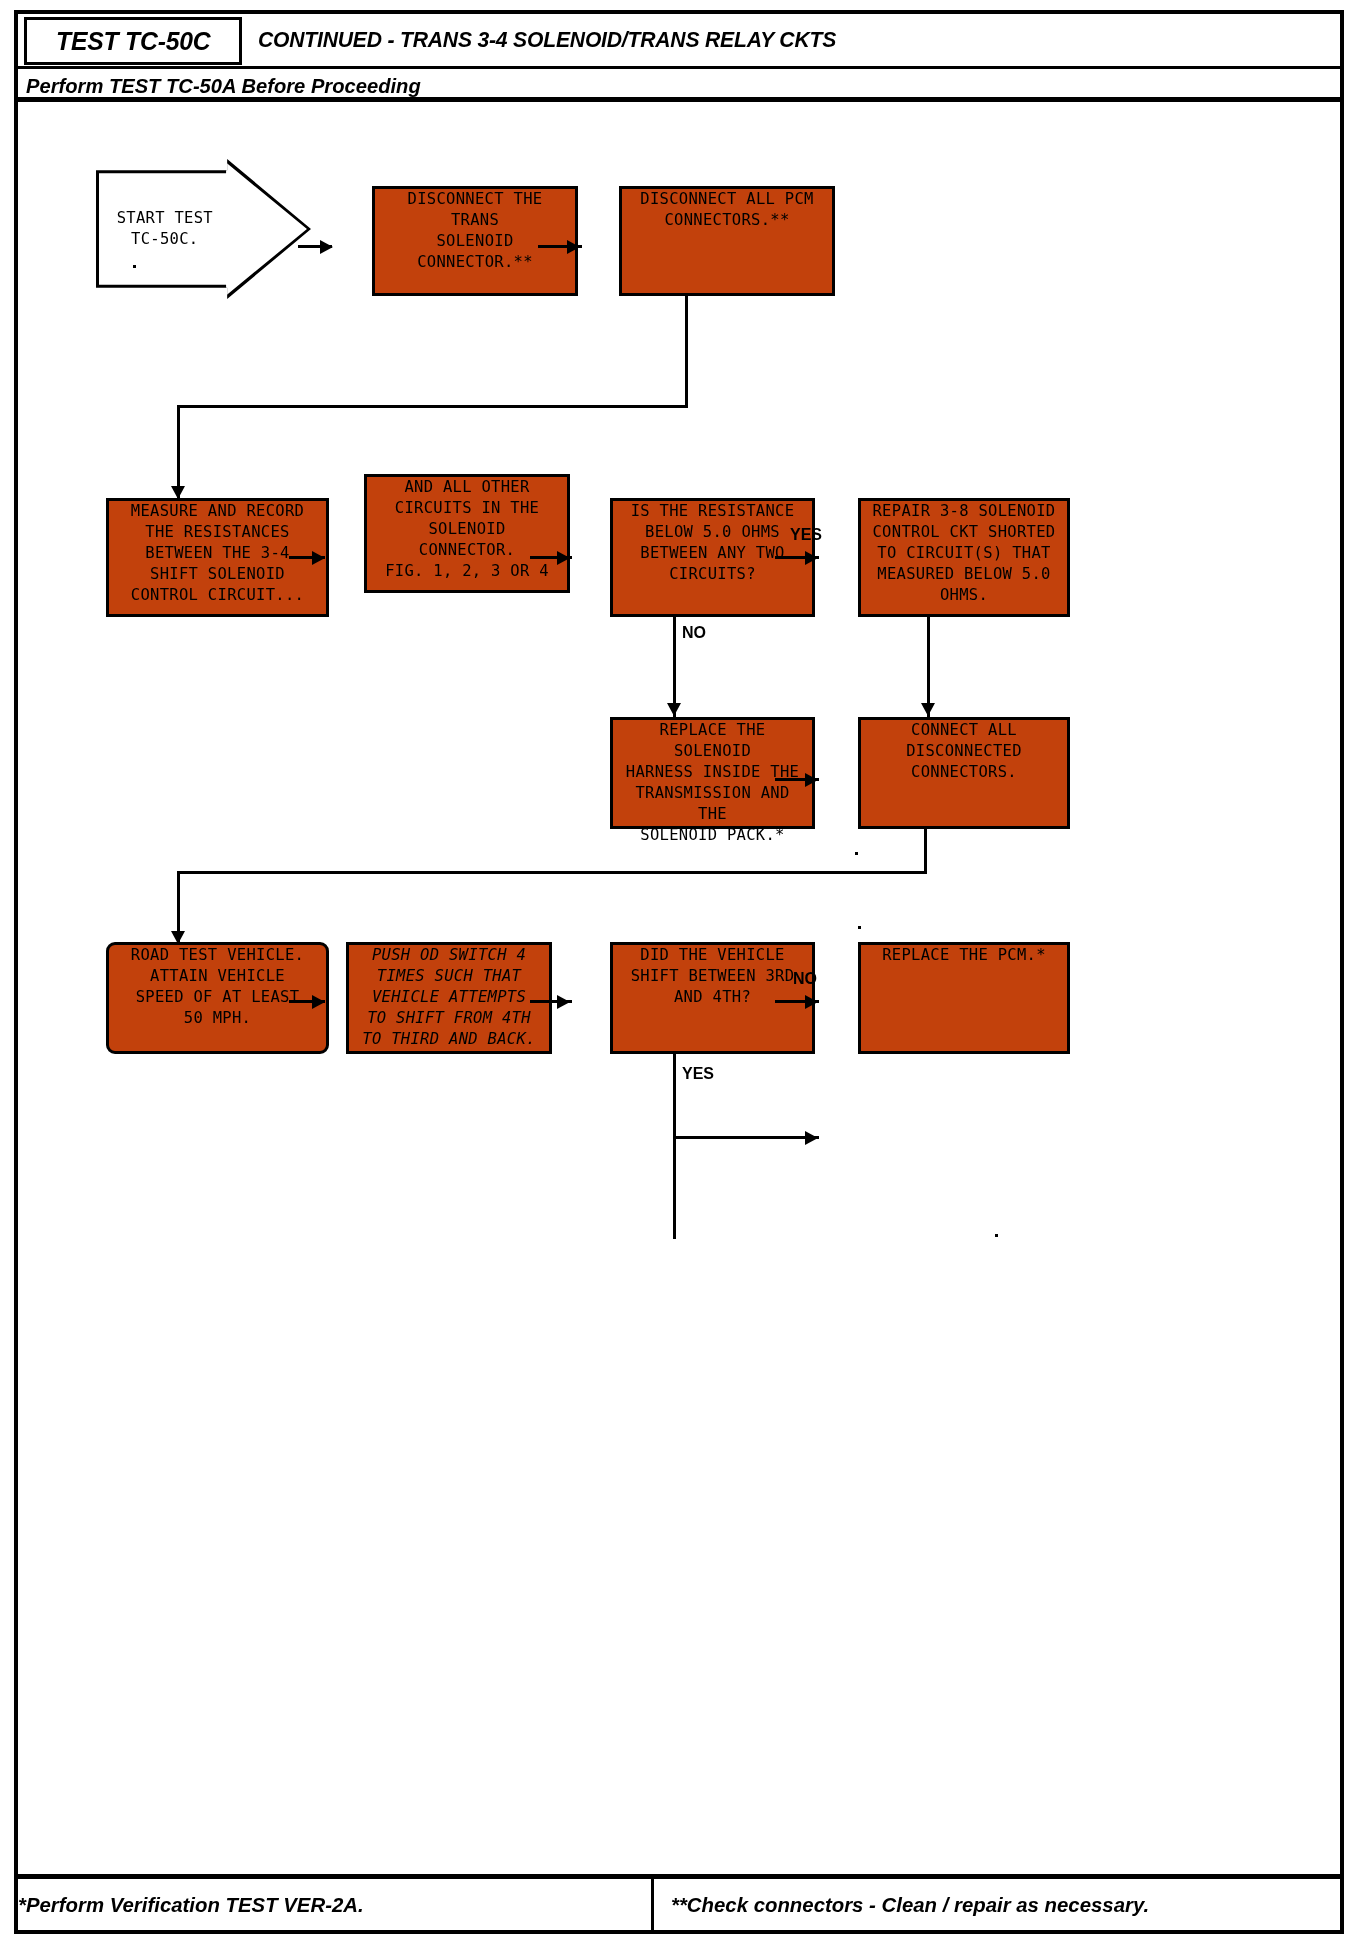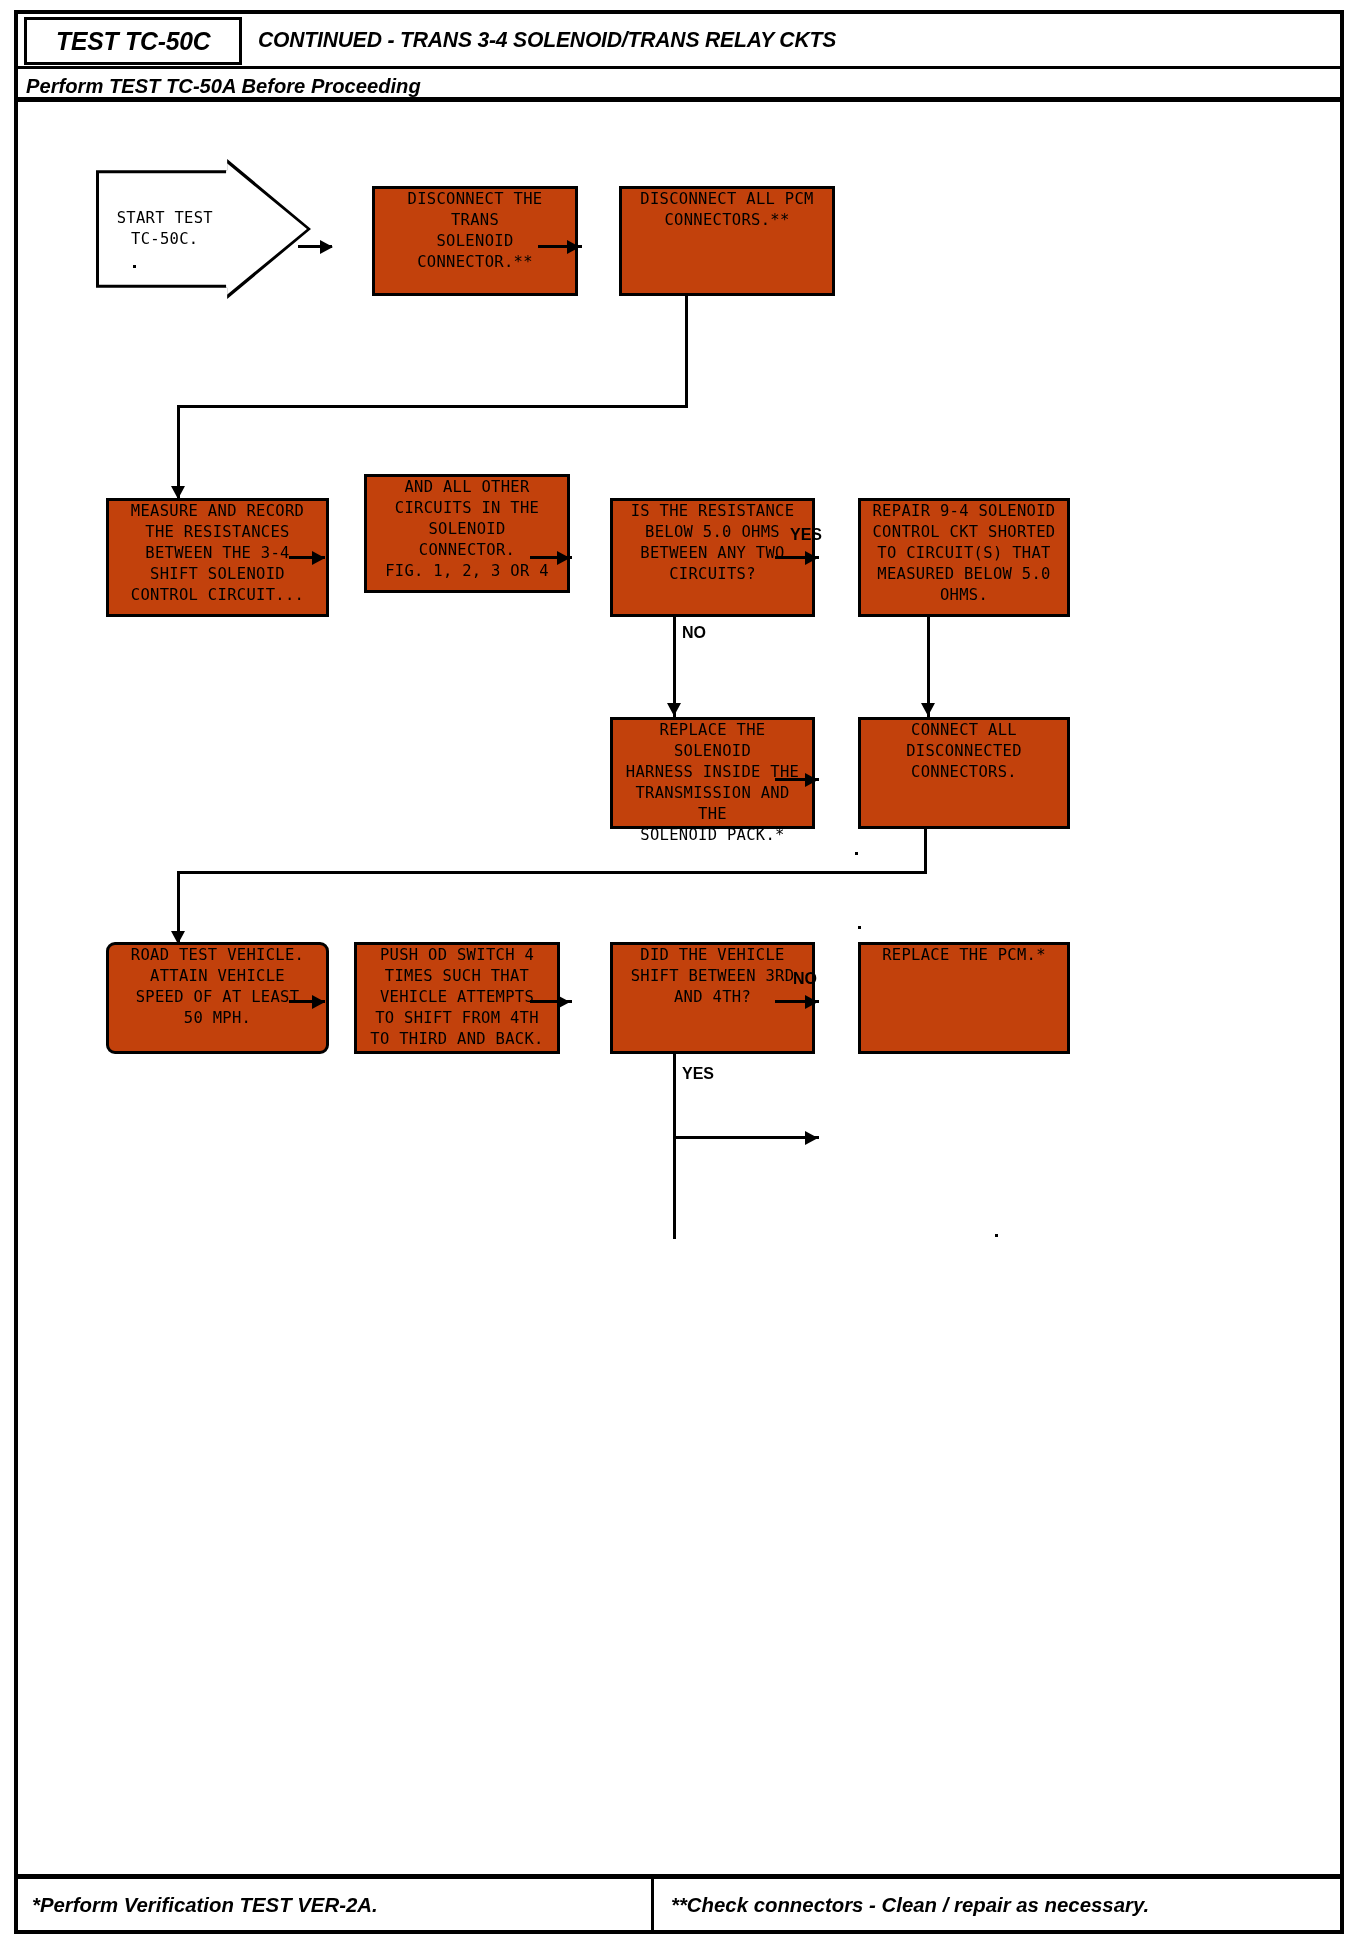--- a/index.html
+++ b/index.html
@@ -101,21 +101,20 @@
     top: 0;
     height: 100%;
     display: flex;
     align-items: center;
     box-sizing: border-box;
   }
   #foot-left {
     left: 0;
     width: 636px;
     border-right: 3px solid #000;
-    padding-left: 14px;
   }
   #foot-right {
     left: 639px;
     right: 0;
     padding-left: 14px;
   }
   .foot-text {
     font-size: 21px;
     font-weight: bold;
     font-style: italic;
@@ -299,21 +298,21 @@
 BELOW 5.0 OHMS
 BETWEEN ANY TWO
 CIRCUITS?</div>
     </div>
 
     <div class="ln ln-h" style="left:757px; top:454px; width:44px;"></div>
     <div class="arrow-r" style="left:787px; top:449px;"></div>
     <div class="edge-label" style="left:772px; top:424px;">YES</div>
 
     <div class="node" style="left:800px; top:396px; width:212px; height:119px;">
-      <div class="nodetext">REPAIR 9-4 SOLENOID
+      <div class="nodetext">REPAIR 3-8 SOLENOID
 CONTROL CKT SHORTED
 TO CIRCUIT(S) THAT
 MEASURED BELOW 5.0
 OHMS.</div>
     </div>
 
     <div class="ln ln-v" style="left:655px; top:515px; height:100px;"></div>
     <div class="arrow-d" style="left:649px; top:601px;"></div>
     <div class="edge-label" style="left:664px; top:522px;">NO</div>
 
@@ -345,21 +344,21 @@
     <div class="node" style="left:48px; top:840px; width:223px; height:112px;border-radius:9px;">
       <div class="nodetext">ROAD TEST VEHICLE.
 ATTAIN VEHICLE
 SPEED OF AT LEAST
 50 MPH.</div>
     </div>
 
     <div class="ln ln-h" style="left:271px; top:898px; width:36px;"></div>
     <div class="arrow-r" style="left:294px; top:893px;"></div>
 
-    <div class="node" style="left:296px; top:840px; width:206px; height:112px;">
+    <div class="node" style="left:288px; top:840px; width:206px; height:112px;font-style:italic;">
       <div class="nodetext">PUSH OD SWITCH 4
 TIMES SUCH THAT
 VEHICLE ATTEMPTS
 TO SHIFT FROM 4TH
 TO THIRD AND BACK.</div>
     </div>
 
     <div class="ln ln-h" style="left:512px; top:898px; width:42px;"></div>
     <div class="arrow-r" style="left:539px; top:893px;"></div>
 

